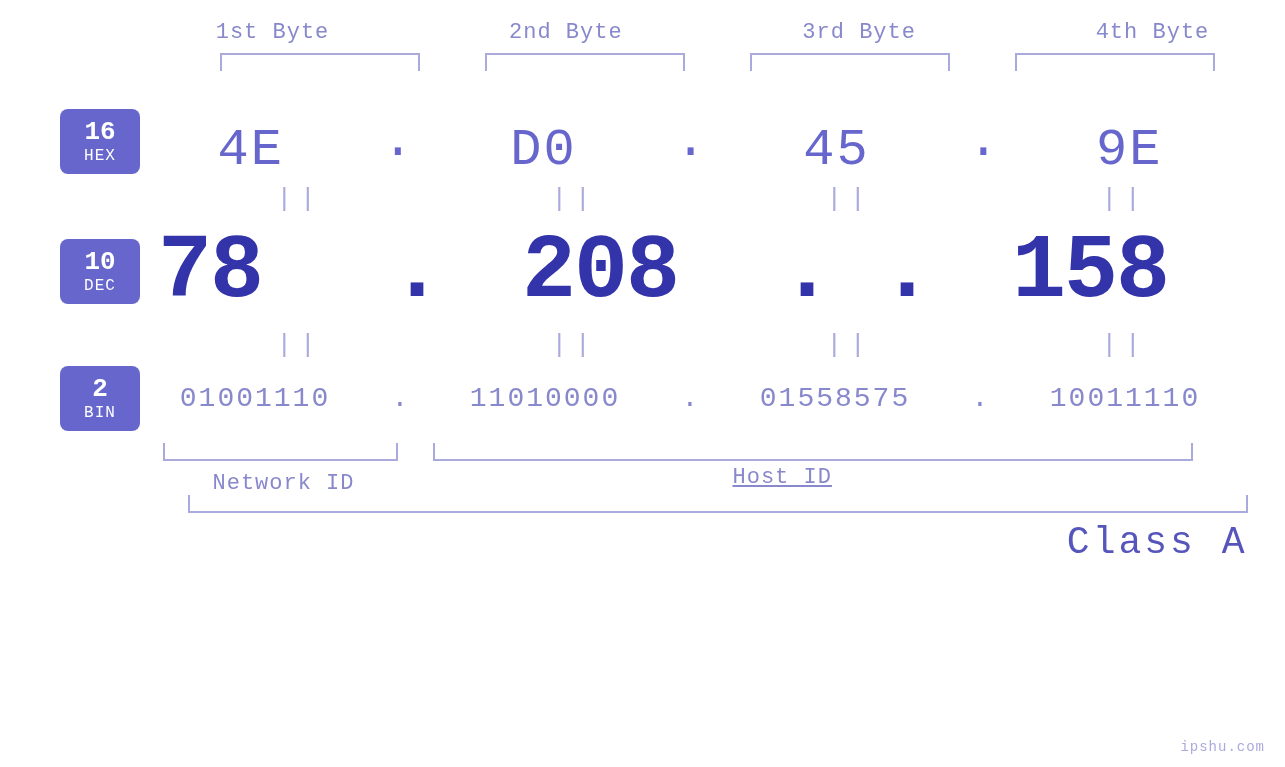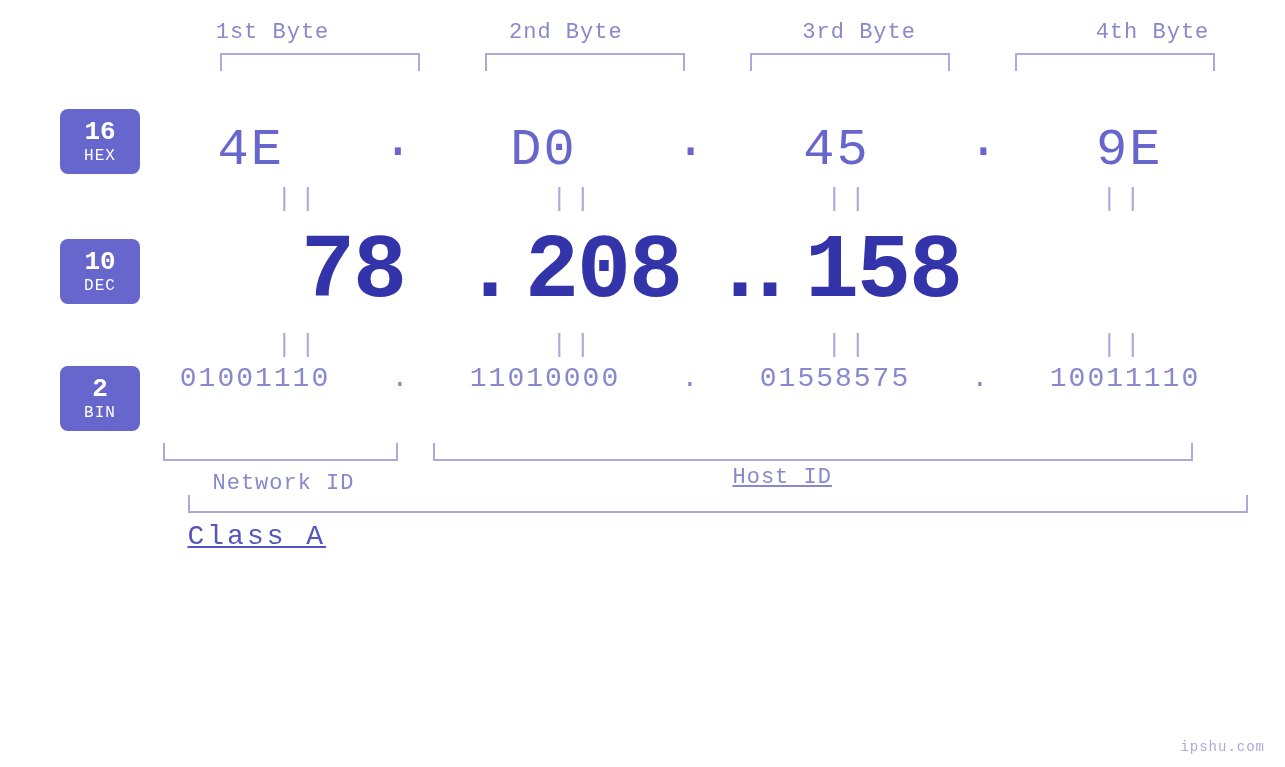--- a/index.html
+++ b/index.html
@@ -115,22 +115,22 @@
       font-size: 52px;
       font-family: 'Courier New', Courier, monospace;
       width: 30px;
       text-align: center;
     }
 
     
     .dec-row {
       display: flex;
       width: 1100px;
-      margin-left: 68px;
-      justify-content: center;
+      margin-left: 100px;
+      justify-content: space-between;
       align-items: center;
       height: 110px;
     }
 
     .dec-value {
       color: #3333aa;
       font-size: 90px;
       font-family: 'Courier New', Courier, monospace;
       font-weight: bold;
       width: 220px;
@@ -146,20 +146,21 @@
       width: 30px;
       text-align: center;
     }
 
     
     .bin-row {
       display: flex;
       width: 1100px;
       margin-left: 140px;
       justify-content: space-around;
+      align-items: center;
       height: 70px;
     }
 
     .bin-value {
       color: #8888cc;
       font-size: 28px;
       font-family: 'Courier New', Courier, monospace;
       width: 200px;
       text-align: center;
       letter-spacing: 2px;
@@ -256,26 +257,25 @@
     .bracket-class {
       width: 1060px;
       height: 18px;
       border-bottom: 2px solid #aaaadd;
       border-left: 2px solid #aaaadd;
       border-right: 2px solid #aaaadd;
     }
 
     .label-class {
       color: #5555bb;
-      font-size: 28px;
-      font-family: 'Courier New', Courier, monospace;
-      text-align: left;
+      font-size: 38px;
+      font-family: 'Courier New', Courier, monospace;
+      text-align: right;
       margin-top: 8px;
       letter-spacing: 3px;
-      text-decoration: underline;
     }
 
     
     .watermark {
       position: absolute;
       bottom: 12px;
       right: 20px;
       color: #aaaadd;
       font-size: 14px;
       font-family: 'Courier New', Courier, monospace;

